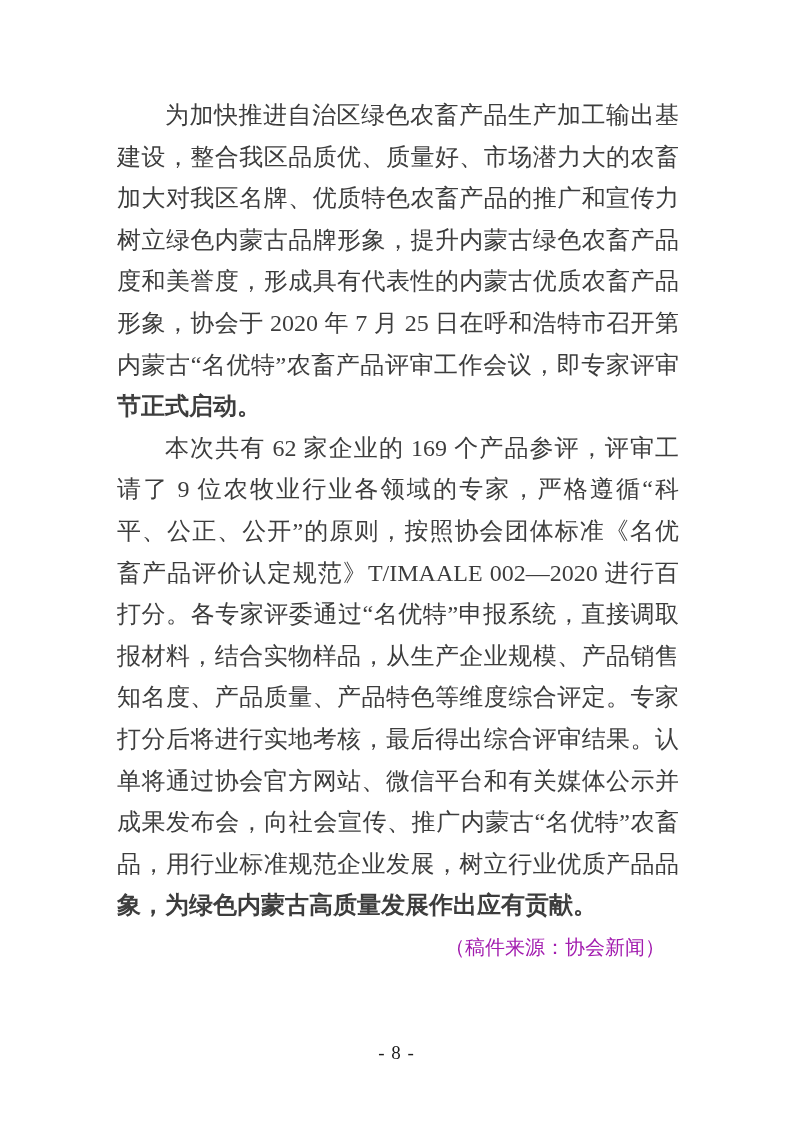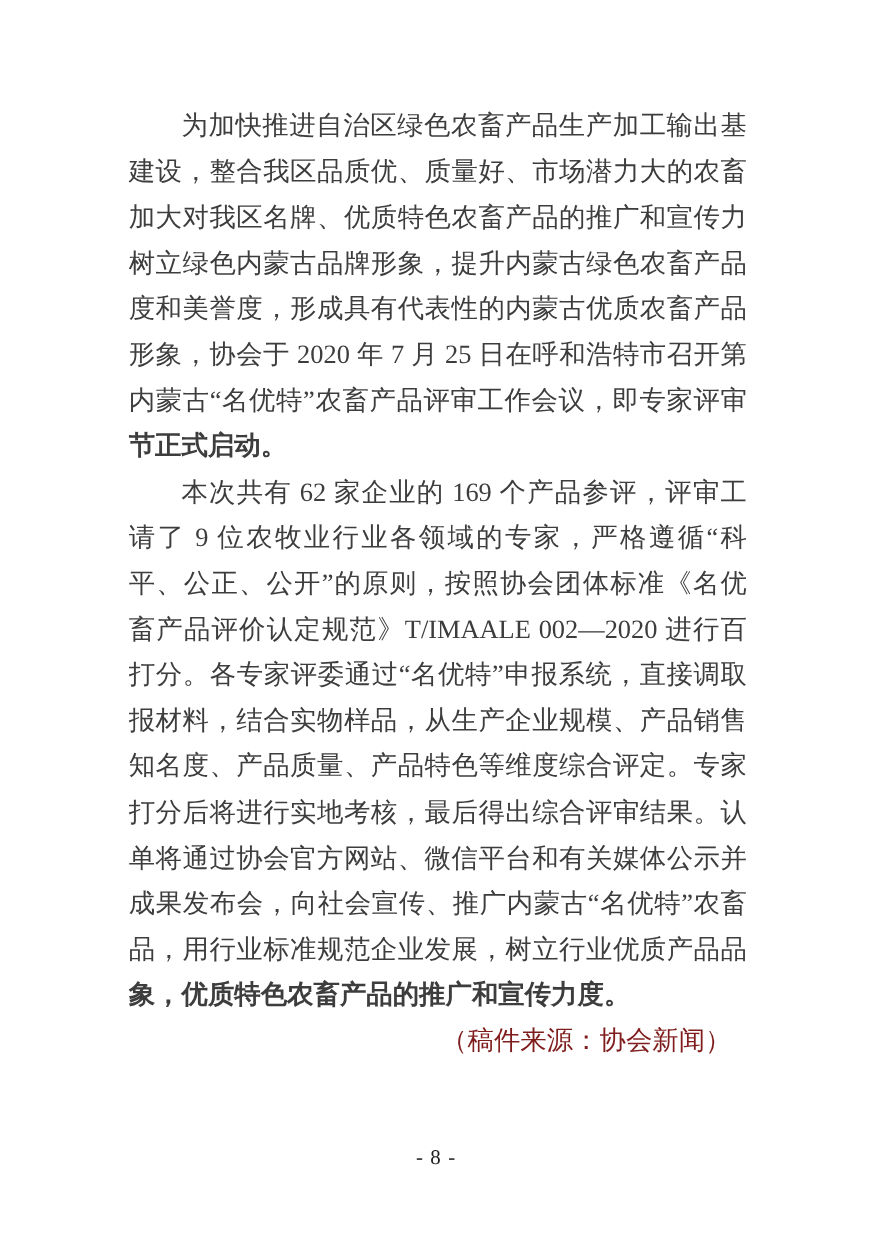--- a/index.html
+++ b/index.html
@@ -39,22 +39,22 @@
     font-weight: bold;
     -moz-text-align-last: left;
   }
   .source-line {
     height: 41.6px;
     text-align: left;
     text-align-last: right;
     -moz-text-align-last: right;
     padding-right: 14px;
     box-sizing: border-box;
-    color: #7f1d1d;
-    font-size: 24px;
+    color: #a21caf;
+    font-size: 20px;
     line-height: 41.6px;
   }
   .footer {
     position: absolute;
     top: 1042px;
     left: 0;
     width: 100%;
     text-align: center;
   }
   .page-number {
@@ -86,20 +86,20 @@
         <div class="text-line">请了 9 位农牧业行业各领域的专家，严格遵循“科学、公</div>
         <div class="text-line">平、公正、公开”的原则，按照协会团体标准《名优特农</div>
         <div class="text-line">畜产品评价认定规范》T/IMAALE 002—2020 进行百分制</div>
         <div class="text-line">打分。各专家评委通过“名优特”申报系统，直接调取申</div>
         <div class="text-line">报材料，结合实物样品，从生产企业规模、产品销售情况、</div>
         <div class="text-line">知名度、产品质量、产品特色等维度综合评定。专家现场</div>
         <div class="text-line">打分后将进行实地考核，最后得出综合评审结果。认定名</div>
         <div class="text-line">单将通过协会官方网站、微信平台和有关媒体公示并召开</div>
         <div class="text-line">成果发布会，向社会宣传、推广内蒙古“名优特”农畜产</div>
         <div class="text-line">品，用行业标准规范企业发展，树立行业优质产品品牌形</div>
-        <div class="text-line plast">象，优质特色农畜产品的推广和宣传力度。</div>
+        <div class="text-line plast">象，为绿色内蒙古高质量发展作出应有贡献。</div>
       </div>
       <div class="source-line">（稿件来源：协会新闻）</div>
   </div>
   <div class="footer">
     <span class="page-number">- 8 -</span>
   </div>
 </div>
 
 </body></html>

